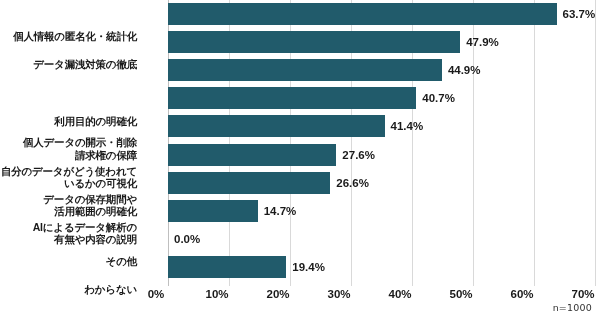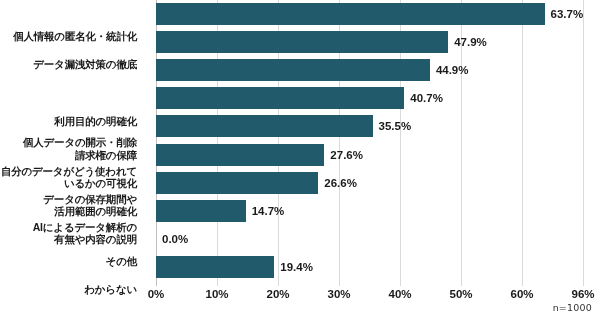--- a/index.html
+++ b/index.html
@@ -37,21 +37,21 @@
     color: #1a1a1a;
     line-height: 12.5px;
     letter-spacing: -0.2px;
     white-space: pre-line;
     margin-top: 23px;
   }
 
   
   .plot {
     position: absolute;
-    left: 156px;
+    left: 168px;
     top: 0;
     width: 427px;
     height: 286px;
   }
   .gridline {
     position: absolute;
     top: 0;
     bottom: 0;
     width: 1px;
     background: #d9d9d9;
@@ -137,39 +137,39 @@
     <div class="bars">
         <div class="bar" style="left: 0px; top: 3px; width: 388.57px;"></div>
         <div class="bar-value" style="left: 388.57px; top: 3px;">63.7%</div>
         <div class="bar" style="left: 0px; top: 31.1px; width: 292.19px;"></div>
         <div class="bar-value" style="left: 292.19px; top: 31.1px;">47.9%</div>
         <div class="bar" style="left: 0px; top: 59.2px; width: 273.89px;"></div>
         <div class="bar-value" style="left: 273.89px; top: 59.2px;">44.9%</div>
         <div class="bar" style="left: 0px; top: 87.3px; width: 248.27px;"></div>
         <div class="bar-value" style="left: 248.27px; top: 87.3px;">40.7%</div>
         <div class="bar" style="left: 0px; top: 115.4px; width: 216.55px;"></div>
-        <div class="bar-value" style="left: 216.55px; top: 115.4px;">35.5%</div>
+        <div class="bar-value" style="left: 216.55px; top: 115.4px;">41.4%</div>
         <div class="bar" style="left: 0px; top: 143.5px; width: 168.36px;"></div>
         <div class="bar-value" style="left: 168.36px; top: 143.5px;">27.6%</div>
         <div class="bar" style="left: 0px; top: 171.6px; width: 162.26px;"></div>
         <div class="bar-value" style="left: 162.26px; top: 171.6px;">26.6%</div>
         <div class="bar" style="left: 0px; top: 199.7px; width: 89.67px;"></div>
         <div class="bar-value" style="left: 89.67px; top: 199.7px;">14.7%</div>
         <div class="bar-value" style="left: 0px; top: 227.8px;">0.0%</div>
         <div class="bar" style="left: 0px; top: 255.9px; width: 118.34px;"></div>
         <div class="bar-value" style="left: 118.34px; top: 255.9px;">19.4%</div>
       </div>
   </div>
 
   <div class="xaxis">
       <div class="xtick" style="left: 0px;">0%</div>
       <div class="xtick" style="left: 61px;">10%</div>
       <div class="xtick" style="left: 122px;">20%</div>
       <div class="xtick" style="left: 183px;">30%</div>
       <div class="xtick" style="left: 244px;">40%</div>
       <div class="xtick" style="left: 305px;">50%</div>
       <div class="xtick" style="left: 366px; text-align: right;">60%</div>
-      <div class="xtick" style="left: 427px;">96%</div>
+      <div class="xtick" style="left: 427px;">70%</div>
     </div>
 
   <div class="sample-note">n=1000</div>
 
 </div>
 
 </body></html>

